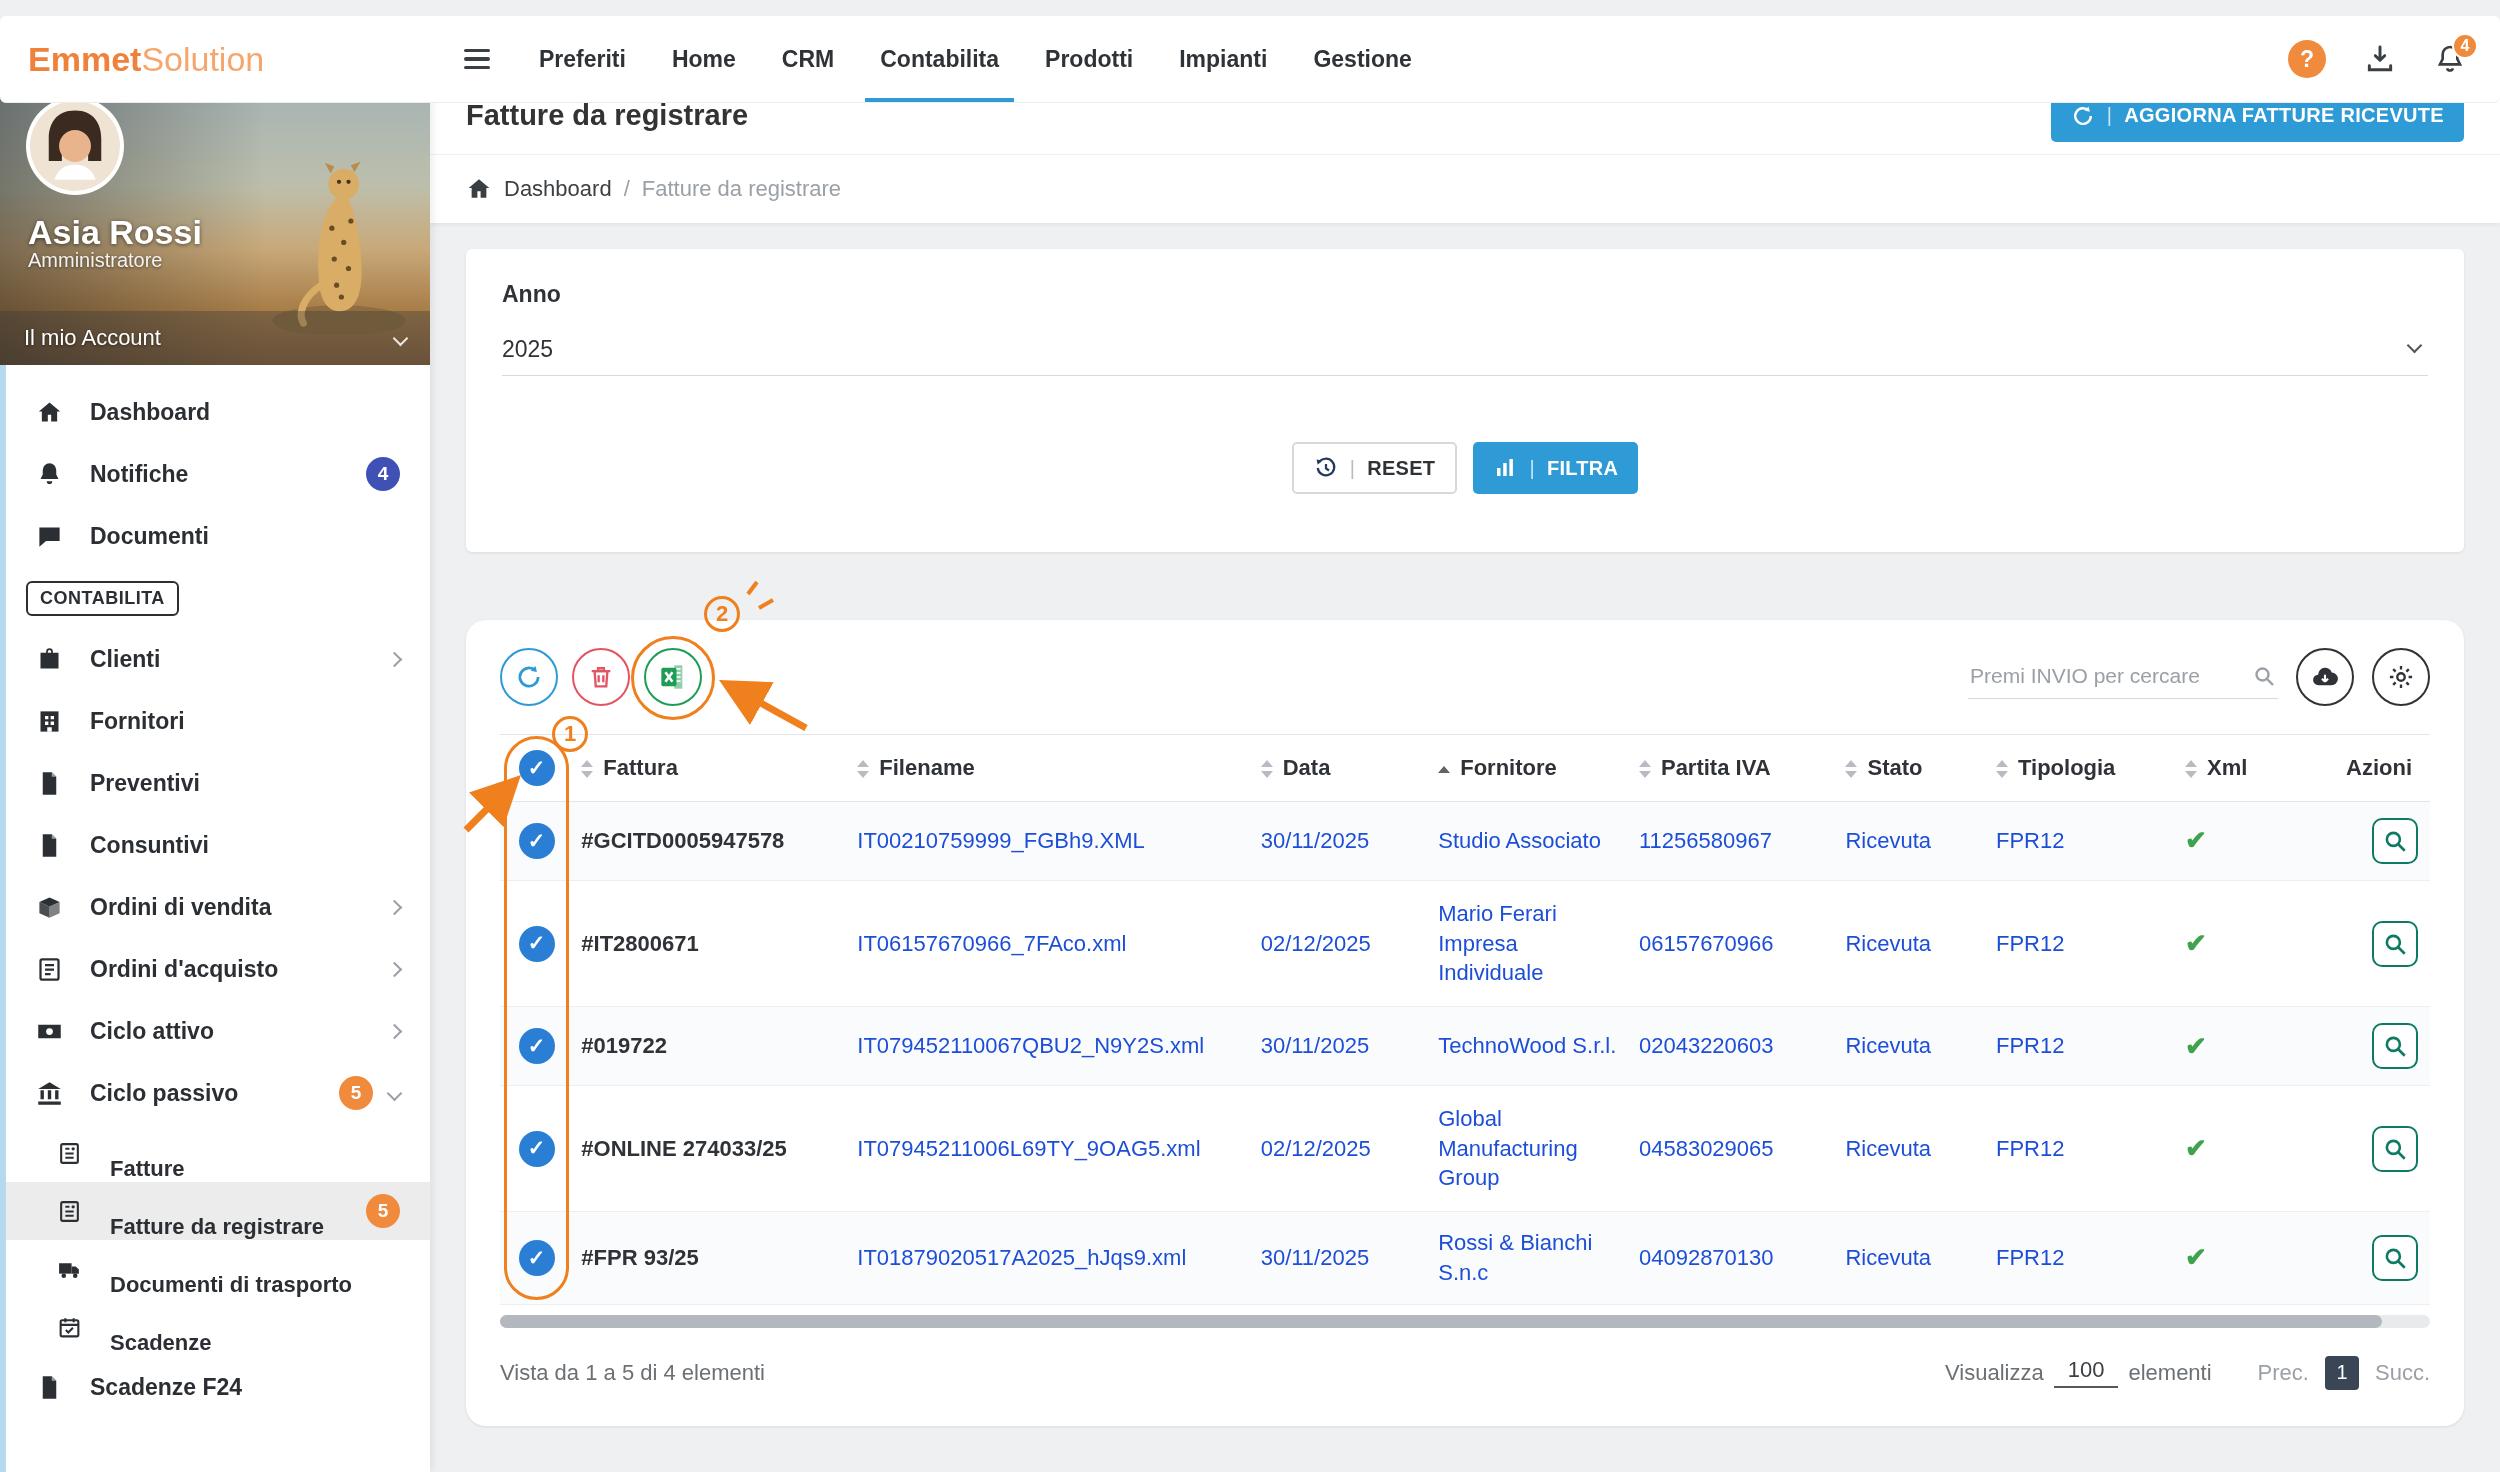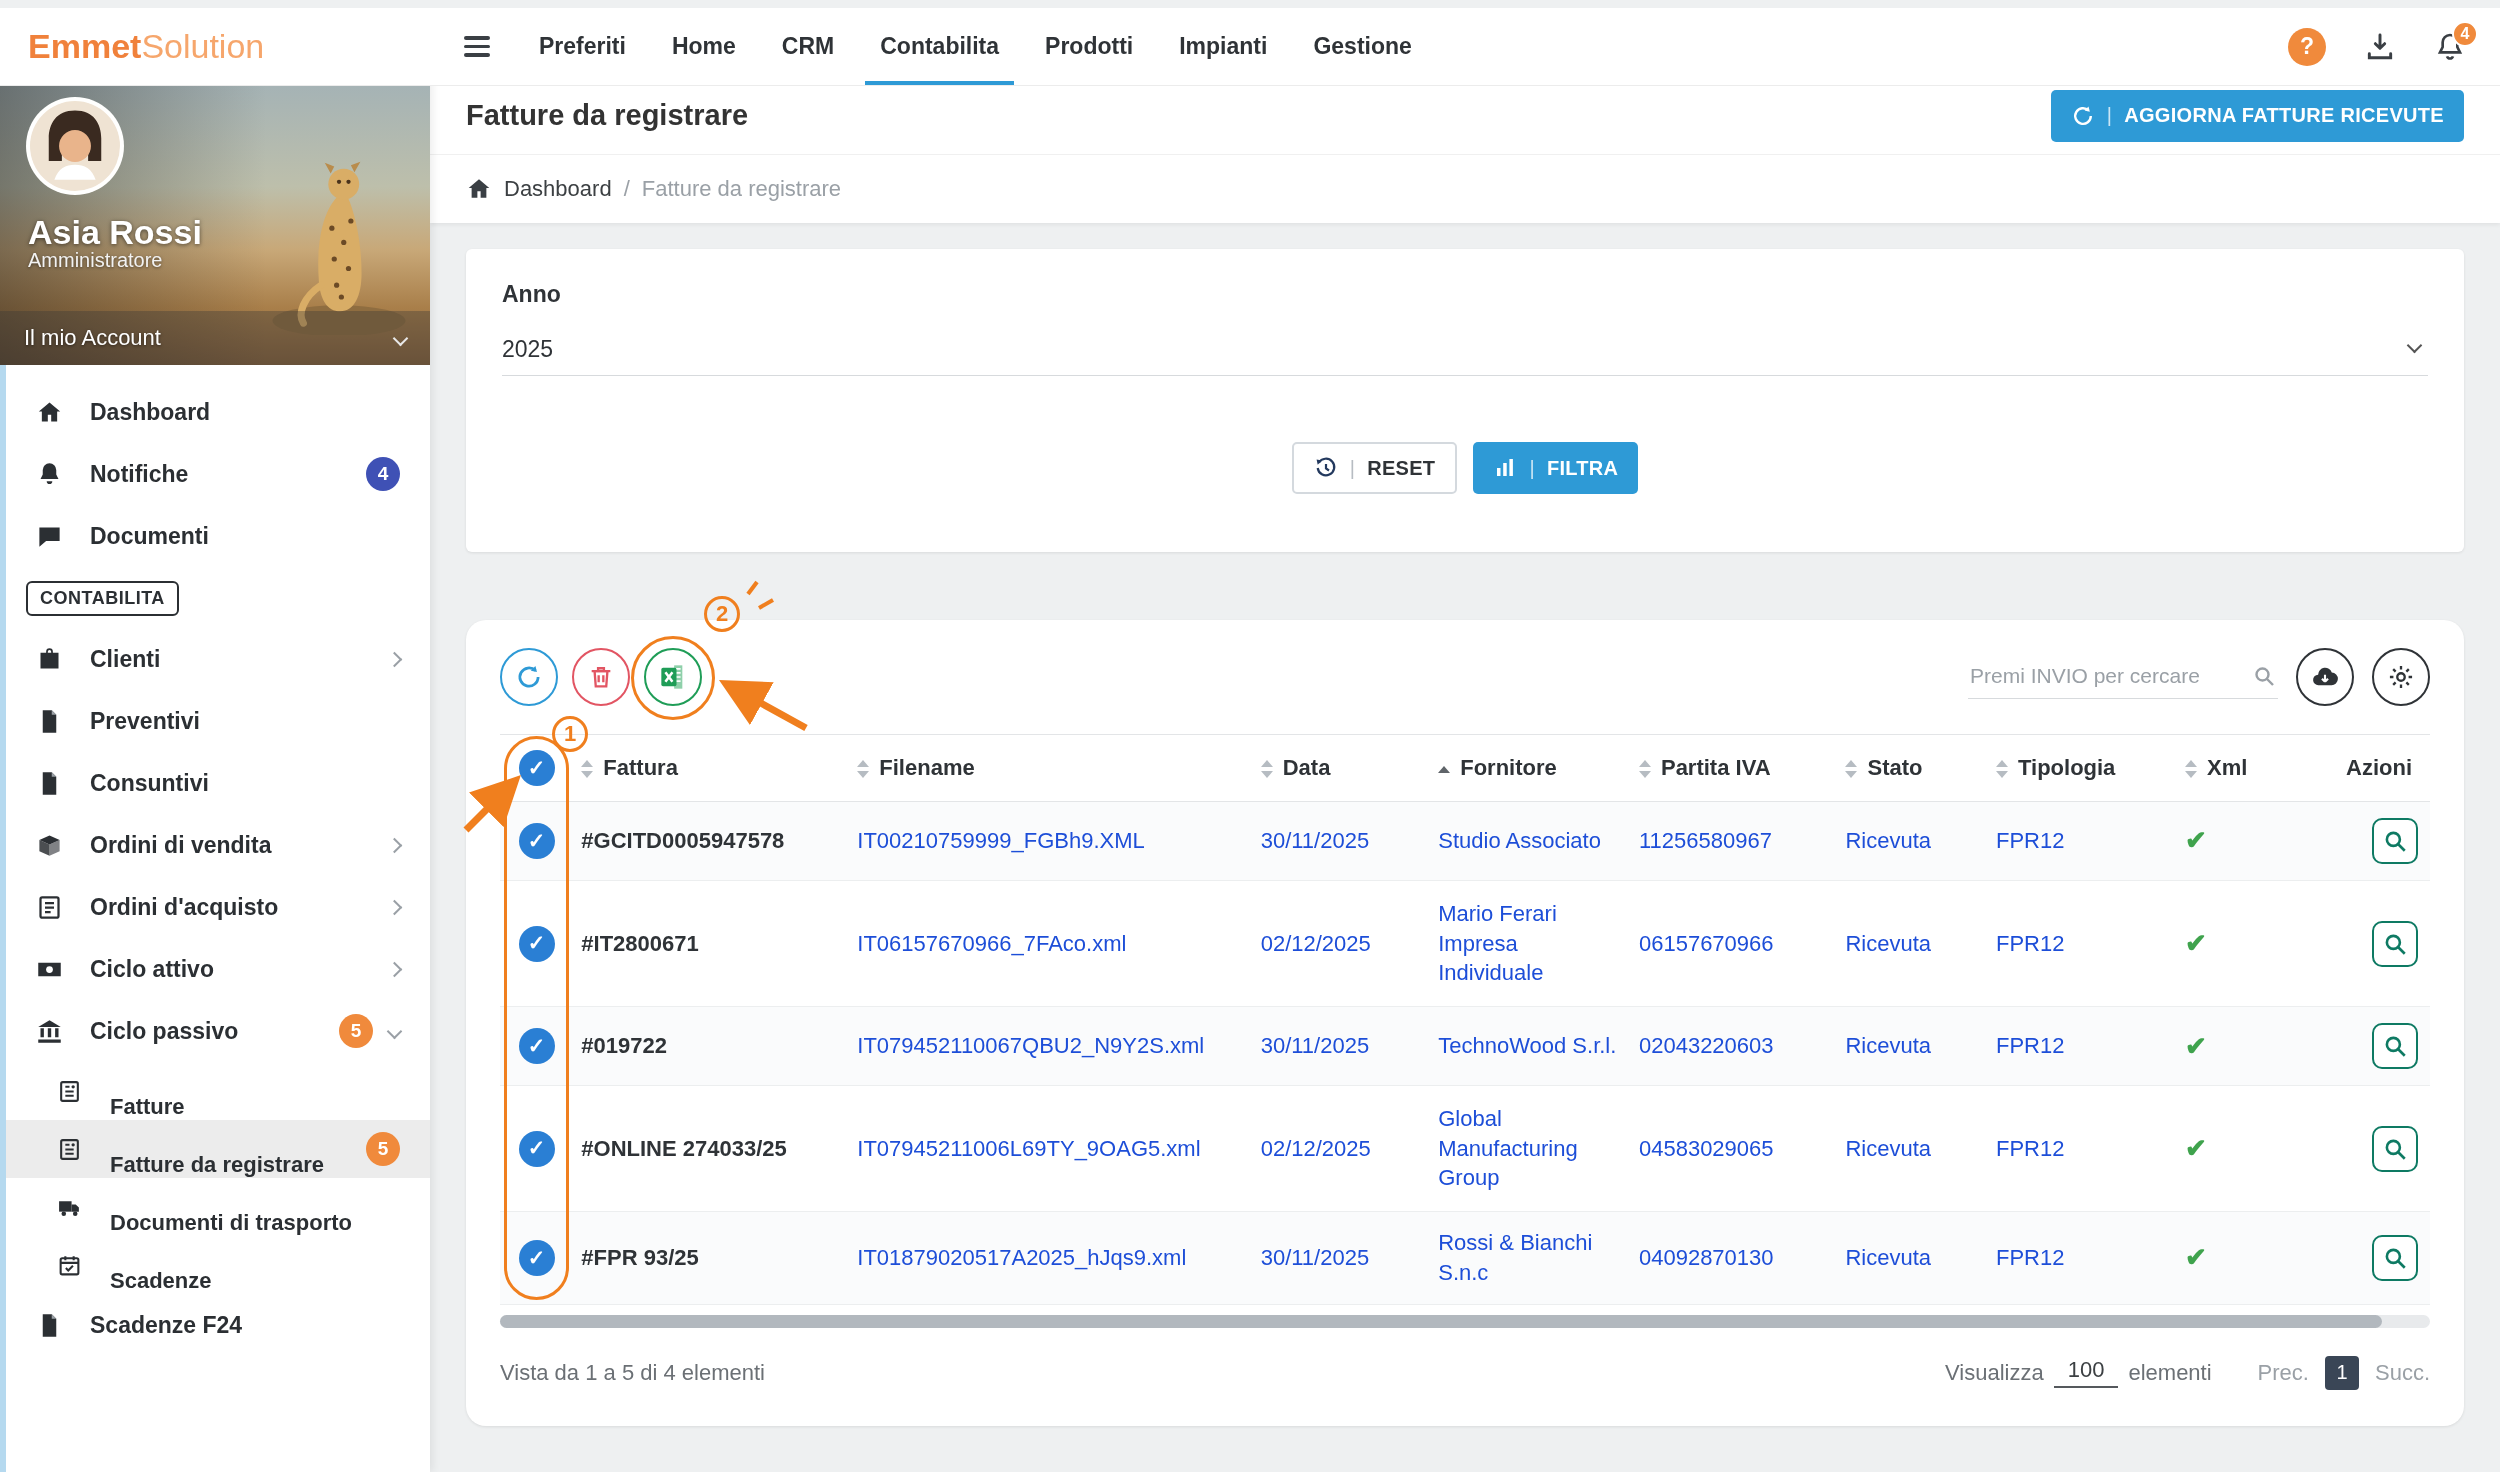--- a/index.html
+++ b/index.html
@@ -1,22 +1,22 @@
 <!DOCTYPE html>
 <html><head>
 <meta charset="utf-8">
 <style>
   *{box-sizing:border-box;margin:0;padding:0}
   html,body{width:2500px;height:1472px;overflow:hidden;background:#eef0f1;
     font-family:"Liberation Sans",sans-serif;color:#2f3337;}
   .app{position:relative;width:2500px;height:1472px;}
 
   
-  .topbar{position:absolute;top:8px;left:0;right:0;height:78px;background:#fff;
-    display:flex;align-items:center;z-index:40;border-bottom:1px solid #ececec;}
+  .topbar{position:absolute;top:16px;left:0;right:0;height:87px;background:#fff;
+    display:flex;align-items:center;z-index:40;border-bottom:1px solid #ececec;border-radius:6px;}
   .logo{width:430px;padding-left:28px;font-size:34px;white-space:nowrap;}
   .logo .b1{color:#f0813b;font-weight:700;}
   .logo .b2{color:#f6a66c;font-weight:400;}
   .hamburger{margin:0 26px 0 34px;display:flex;flex-direction:column;gap:5px;cursor:pointer;}
   .hamburger i{display:block;width:26px;height:3.5px;background:#3a3f44;border-radius:2px;}
   .nav{display:flex;height:100%;align-items:stretch;}
   .nav-item{display:flex;align-items:center;padding:0 23px;font-size:23px;font-weight:700;
     color:#2f3337;cursor:pointer;position:relative;}
   .nav-item.active::after{content:"";position:absolute;left:8px;right:8px;bottom:0;height:4px;background:#2e9ad6;}
   .top-icons{margin-left:auto;display:flex;align-items:center;gap:38px;padding-right:34px;}
@@ -275,20 +275,29 @@
         <span class="ic">
             <svg viewBox="0 0 24 24">
               <path d="M9 6V5a3 3 0 0 1 3-3 3 3 0 0 1 3 3v1h5v14H4V6z" fill="currentColor"></path>
               <path d="M10.5 6h3V5a1.5 1.5 0 0 0-3 0z" fill="#fff"></path>
             </svg>
           </span>
         <span class="lbl">Clienti</span>
         <span class="tail">
             <span class="chev"></span>
           </span>
+      </div>
+      <div class="mi">
+        <span class="ic">
+            <svg viewBox="0 0 24 24">
+              <path d="M4 3h16v18H4z" fill="currentColor"></path>
+              <path d="M8 7h3v3H8zM13 7h3v3h-3zM8 12h3v3H8zM13 12h3v3h-3zM10 17h4v4h-4z" fill="#fff"></path>
+            </svg>
+          </span>
+        <span class="lbl">Fornitori</span>
       </div>
       <div class="mi">
         <span class="ic">
             <svg viewBox="0 0 24 24">
               <path d="M6 2h8l4 4v16H6z" fill="currentColor"></path>
               <path d="M14 2v4h4z" fill="#9aa0a6"></path>
             </svg>
           </span>
         <span class="lbl">Preventivi</span>
       </div>

